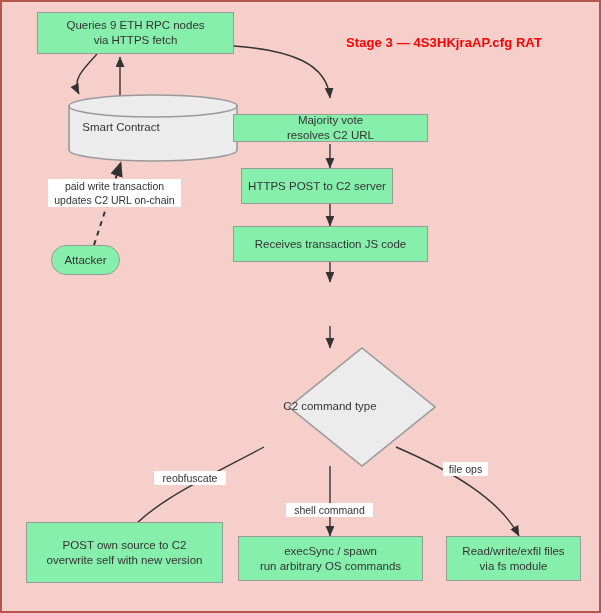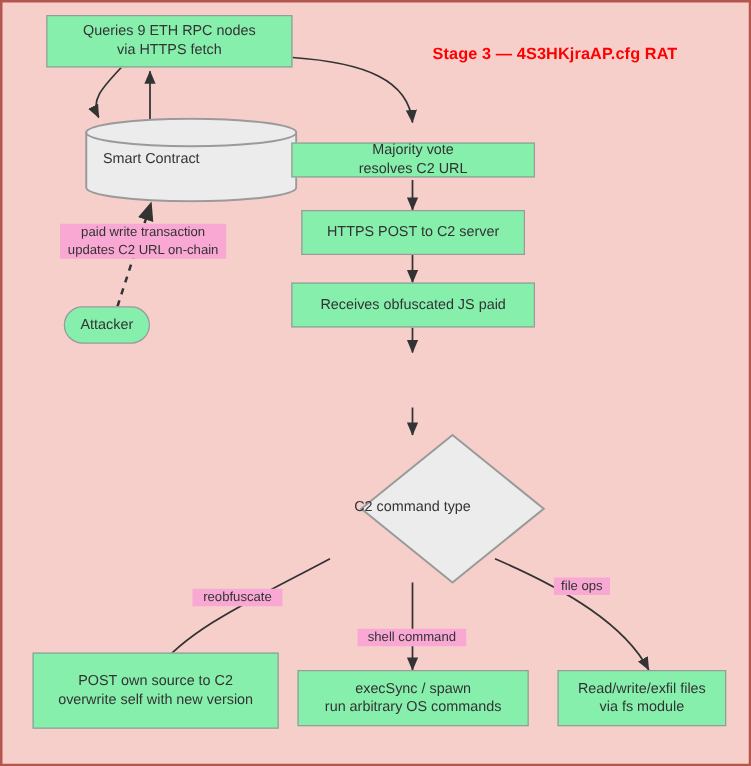--- a/index.html
+++ b/index.html
@@ -52,21 +52,21 @@
     position: absolute;
     left: 0;
     width: 100%;
     text-align: center;
     color: #333333;
     font-size: 11.5px;
     line-height: 15px;
   }
   .edge-label {
     position: absolute;
-    background: #f9a8d4;
+    background: #ffffff;
     color: #333333;
     font-size: 10.5px;
     line-height: 14px;
     padding: 0px 2px;
     text-align: center;
     white-space: pre-line;
     box-sizing: border-box;
   }
   #diagram-title {
     position: absolute;
@@ -126,23 +126,23 @@
   </div>
 
   <div class="edge-label" style="left:46px; top:177px; width:133px;">paid write transaction
 updates C2 URL on-chain</div>
 
   <div class="node stadium" style="left:49px; top:243px; width:69px; height:30px;">Attacker</div>
 
   <div class="node" style="left:231px; top:112px; width:195px; height:28px;">Majority vote
 resolves C2 URL</div>
 
-  <div class="node" style="left:239px; top:166px; width:179px; height:36px;">HTTPS POST to C2 server</div>
+  <div class="node" style="left:239px; top:166px; width:152px; height:36px;">HTTPS POST to C2 server</div>
 
-  <div class="node" style="left:231px; top:224px; width:195px; height:36px;">Receives obfuscated JS paid</div>
+  <div class="node" style="left:231px; top:224px; width:195px; height:36px;">Receives transaction JS code</div>
 
 
   <div class="cyl" style="left:254px; top:345px; width:148px; height:120px;">
     <svg width="148" height="120" viewBox="0 0 148 120">
       <polygon points="74,1 147,60 74,119 1,60" fill="#ececec" stroke="#9a9a9a" stroke-width="1.6"></polygon>
     </svg>
     <div class="cyl-label" style="top:52px;">C2 command type</div>
   </div>
 
   <div class="edge-label" style="left:152px; top:469px; width:72px;">reobfuscate</div>

